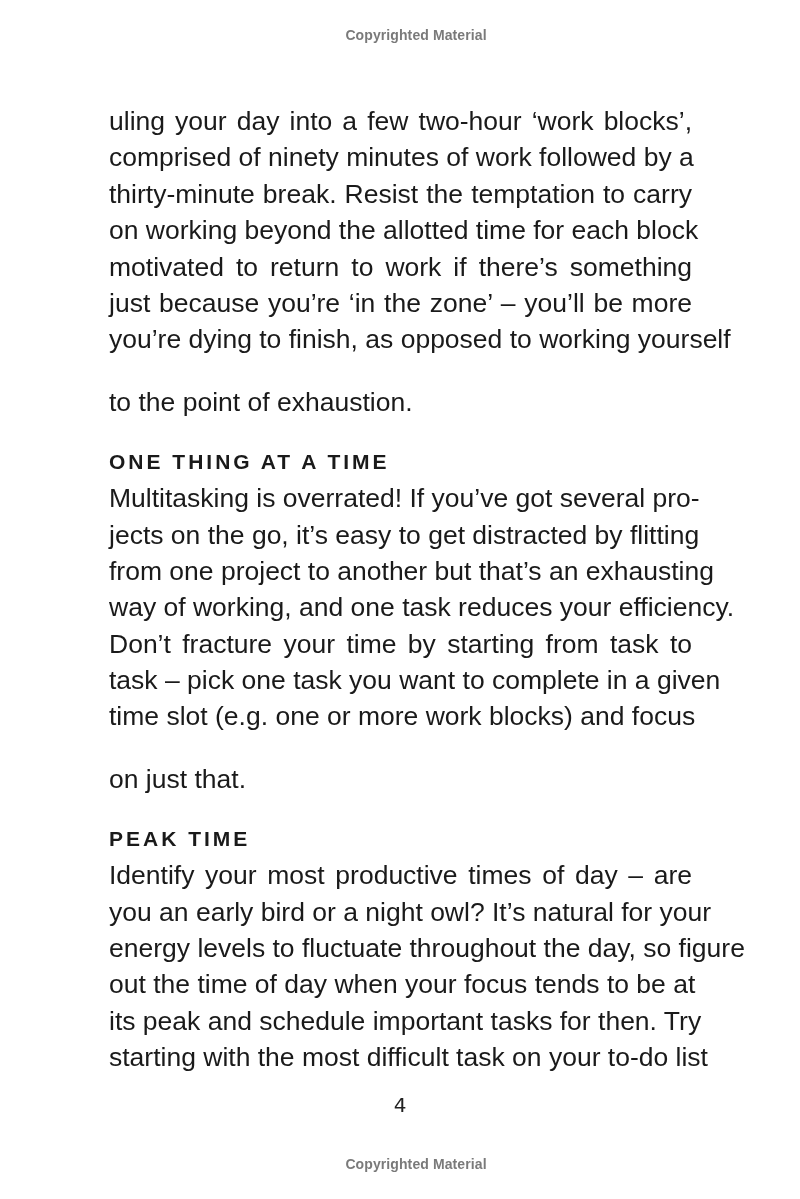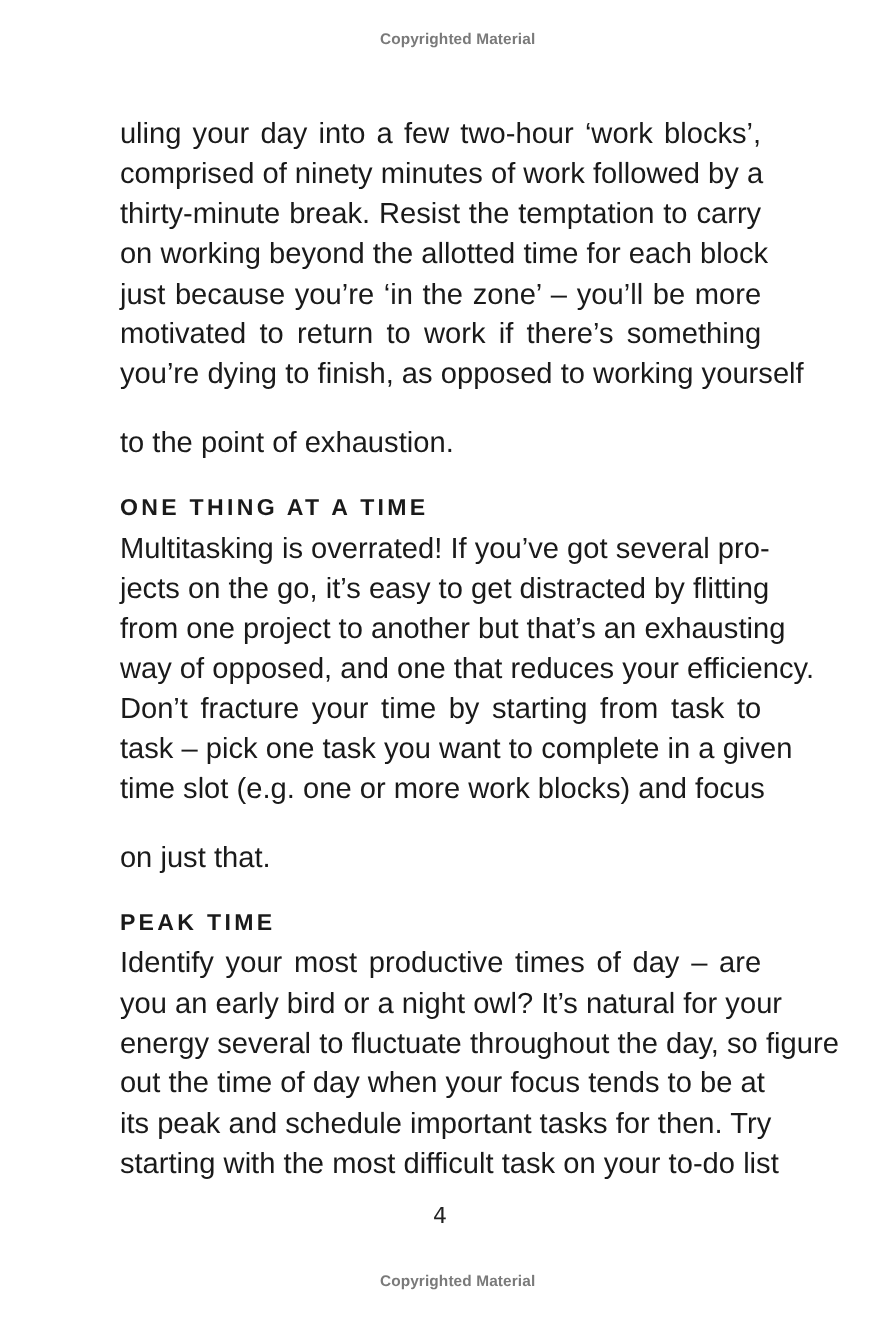--- a/index.html
+++ b/index.html
@@ -34,43 +34,43 @@
 
 <div class="watermark wm-top">Copyrighted Material</div>
 
 <div class="page-content">
 
   <div>
     <div class="line">uling your day into a few two-hour ‘work blocks’,</div>
     <div class="line">comprised of ninety minutes of work followed by a</div>
     <div class="line">thirty-minute break. Resist the temptation to carry</div>
     <div class="line">on working beyond the allotted time for each block</div>
+    <div class="line">motivated to return to work if there’s something</div>
     <div class="line">just because you’re ‘in the zone’ – you’ll be more</div>
-    <div class="line">motivated to return to work if there’s something</div>
     <div class="line">you’re dying to finish, as opposed to working yourself</div>
     <div class="line last">to the point of exhaustion.</div>
   </div>
 
   <div class="heading">ONE THING AT A TIME</div>
   <div>
     <div class="line">Multitasking is overrated! If you’ve got several pro-</div>
     <div class="line">jects on the go, it’s easy to get distracted by flitting</div>
     <div class="line">from one project to another but that’s an exhausting</div>
-    <div class="line">way of opposed, and one that reduces your efficiency.</div>
+    <div class="line">way of working, and one task reduces your efficiency.</div>
     <div class="line">Don’t fracture your time by starting from task to</div>
     <div class="line">task – pick one task you want to complete in a given</div>
     <div class="line">time slot (e.g. one or more work blocks) and focus</div>
     <div class="line last">on just that.</div>
   </div>
 
   <div class="heading">PEAK TIME</div>
   <div>
     <div class="line">Identify your most productive times of day – are</div>
     <div class="line">you an early bird or a night owl? It’s natural for your</div>
-    <div class="line">energy several to fluctuate throughout the day, so figure</div>
+    <div class="line">energy levels to fluctuate throughout the day, so figure</div>
     <div class="line">out the time of day when your focus tends to be at</div>
     <div class="line">its peak and schedule important tasks for then. Try</div>
     <div class="line">starting with the most difficult task on your to-do list</div>
   </div>
 
 </div>
 
 <div class="page-number">4</div>
 
 <div class="watermark wm-bottom">Copyrighted Material</div>

